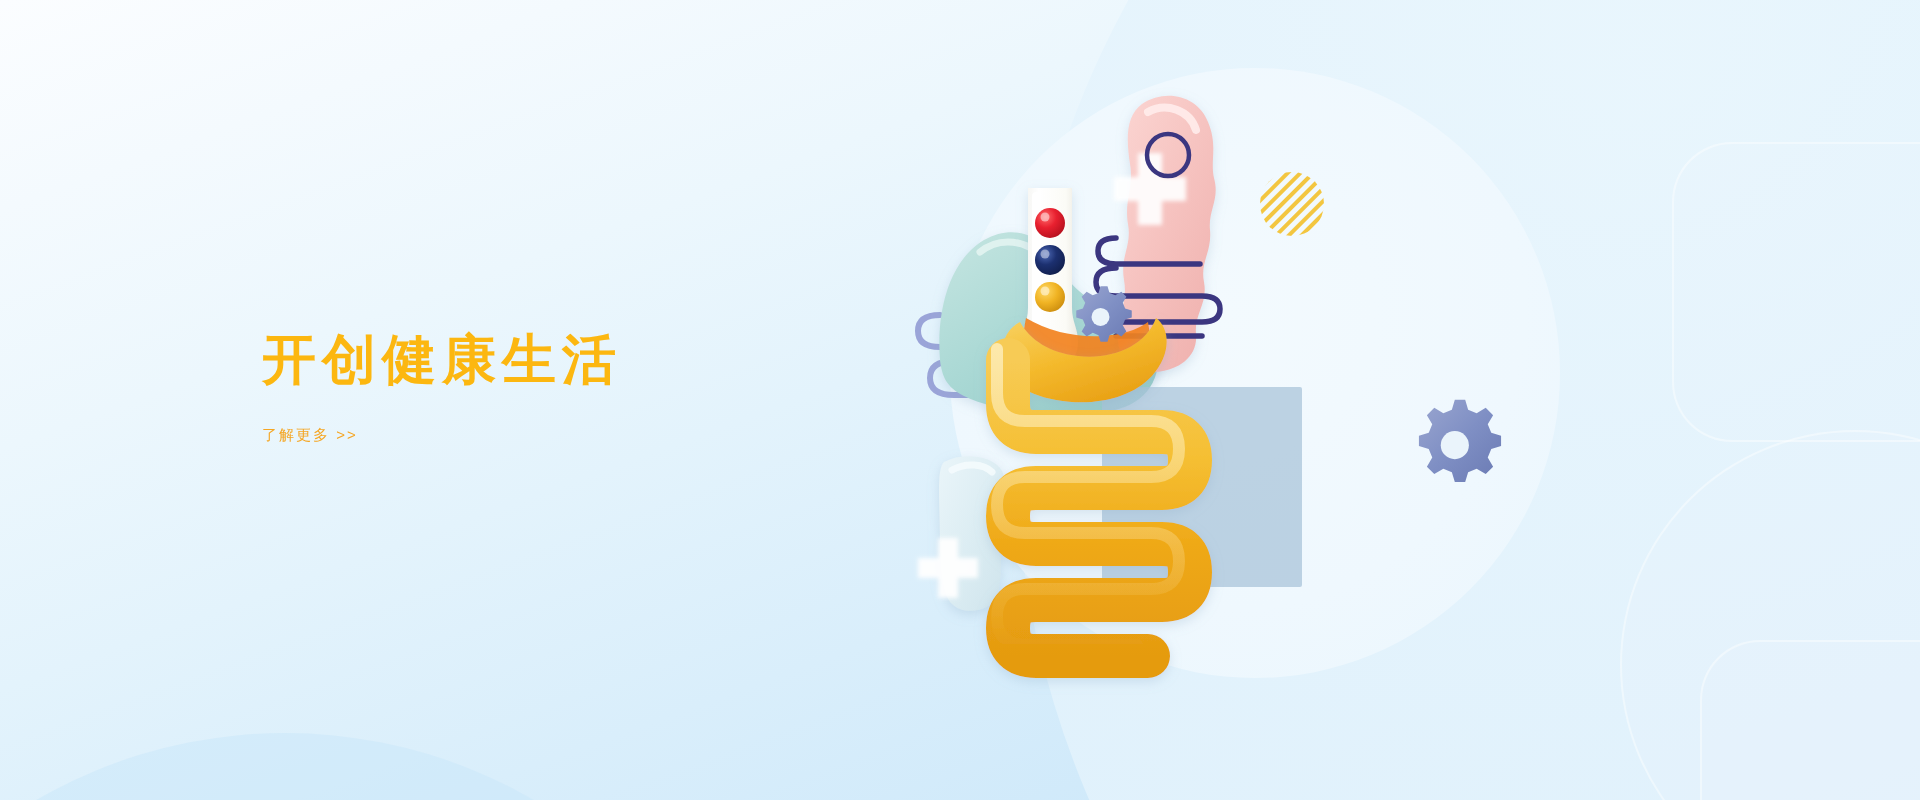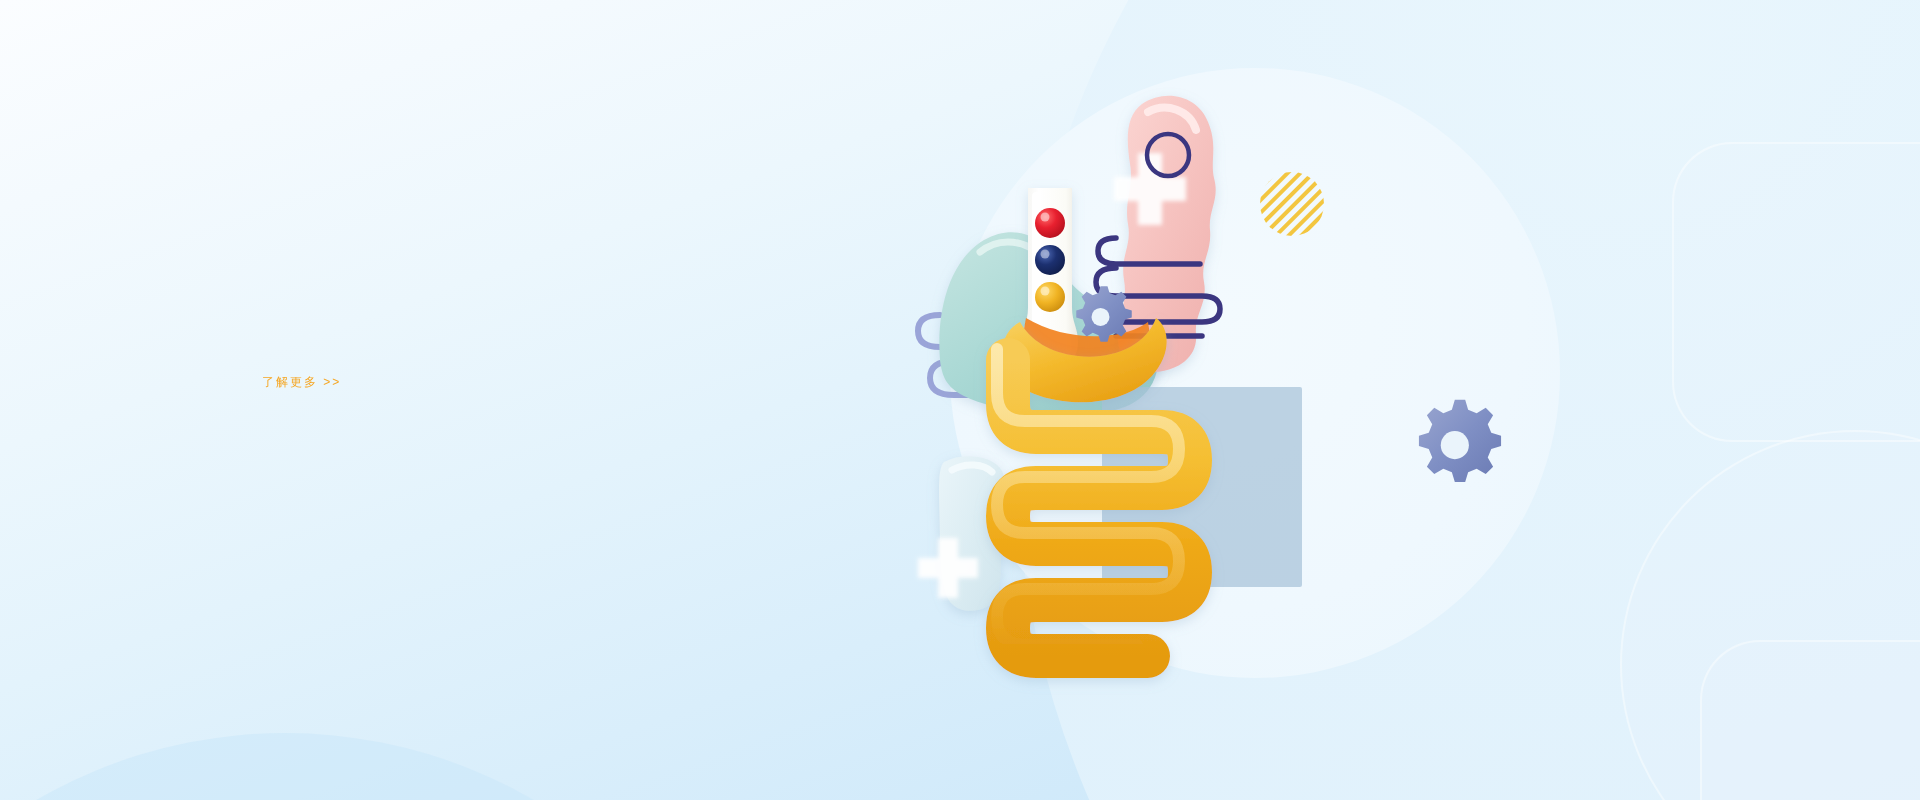--- a/index.html
+++ b/index.html
@@ -68,24 +68,24 @@
   .copy { position:absolute; left:262px; top:318px; width:560px; }
   .headline {
     color:#fcb710;
     font-size:54px;
     font-weight:bold;
     letter-spacing:6px;
     line-height:1.55;
     white-space:nowrap;
   }
   .cta {
-    margin-top:56px;
+    margin-top:24px;
     display:inline-block;
     color:#f5a623;
-    font-size:12px;
+    font-size:15px;
     letter-spacing:2px;
     text-decoration:none;
     white-space:nowrap;
   }
 
   
   #illus { position:absolute; left:880px; top:60px; width:700px; height:680px; }
   #illus svg { display:block; width:700px; height:680px; }
 </style>
 </head>
@@ -94,20 +94,21 @@
 <div id="banner">
 
   <div class="bg-circle-main"></div>
   <div class="bg-circle-bl"></div>
   <div class="bg-rr a"></div>
   <div class="bg-rr b"></div>
   <div class="bg-rr c"></div>
   <div class="illus-disc"></div>
 
   <div class="copy">
+    <div class="headline">开创健康生活</div>
     <a class="cta" href="#">了解更多 &gt;&gt;</a>
   </div>
 
   <div id="illus">
   <svg viewBox="0 0 700 680" xmlns="http://www.w3.org/2000/svg">
     <defs>
       <linearGradient id="gIntest" x1="0" y1="0" x2="0" y2="1">
         <stop offset="0" stop-color="#f7cb55"></stop>
         <stop offset=".33" stop-color="#f5bf33"></stop>
         <stop offset=".62" stop-color="#efa918"></stop>

